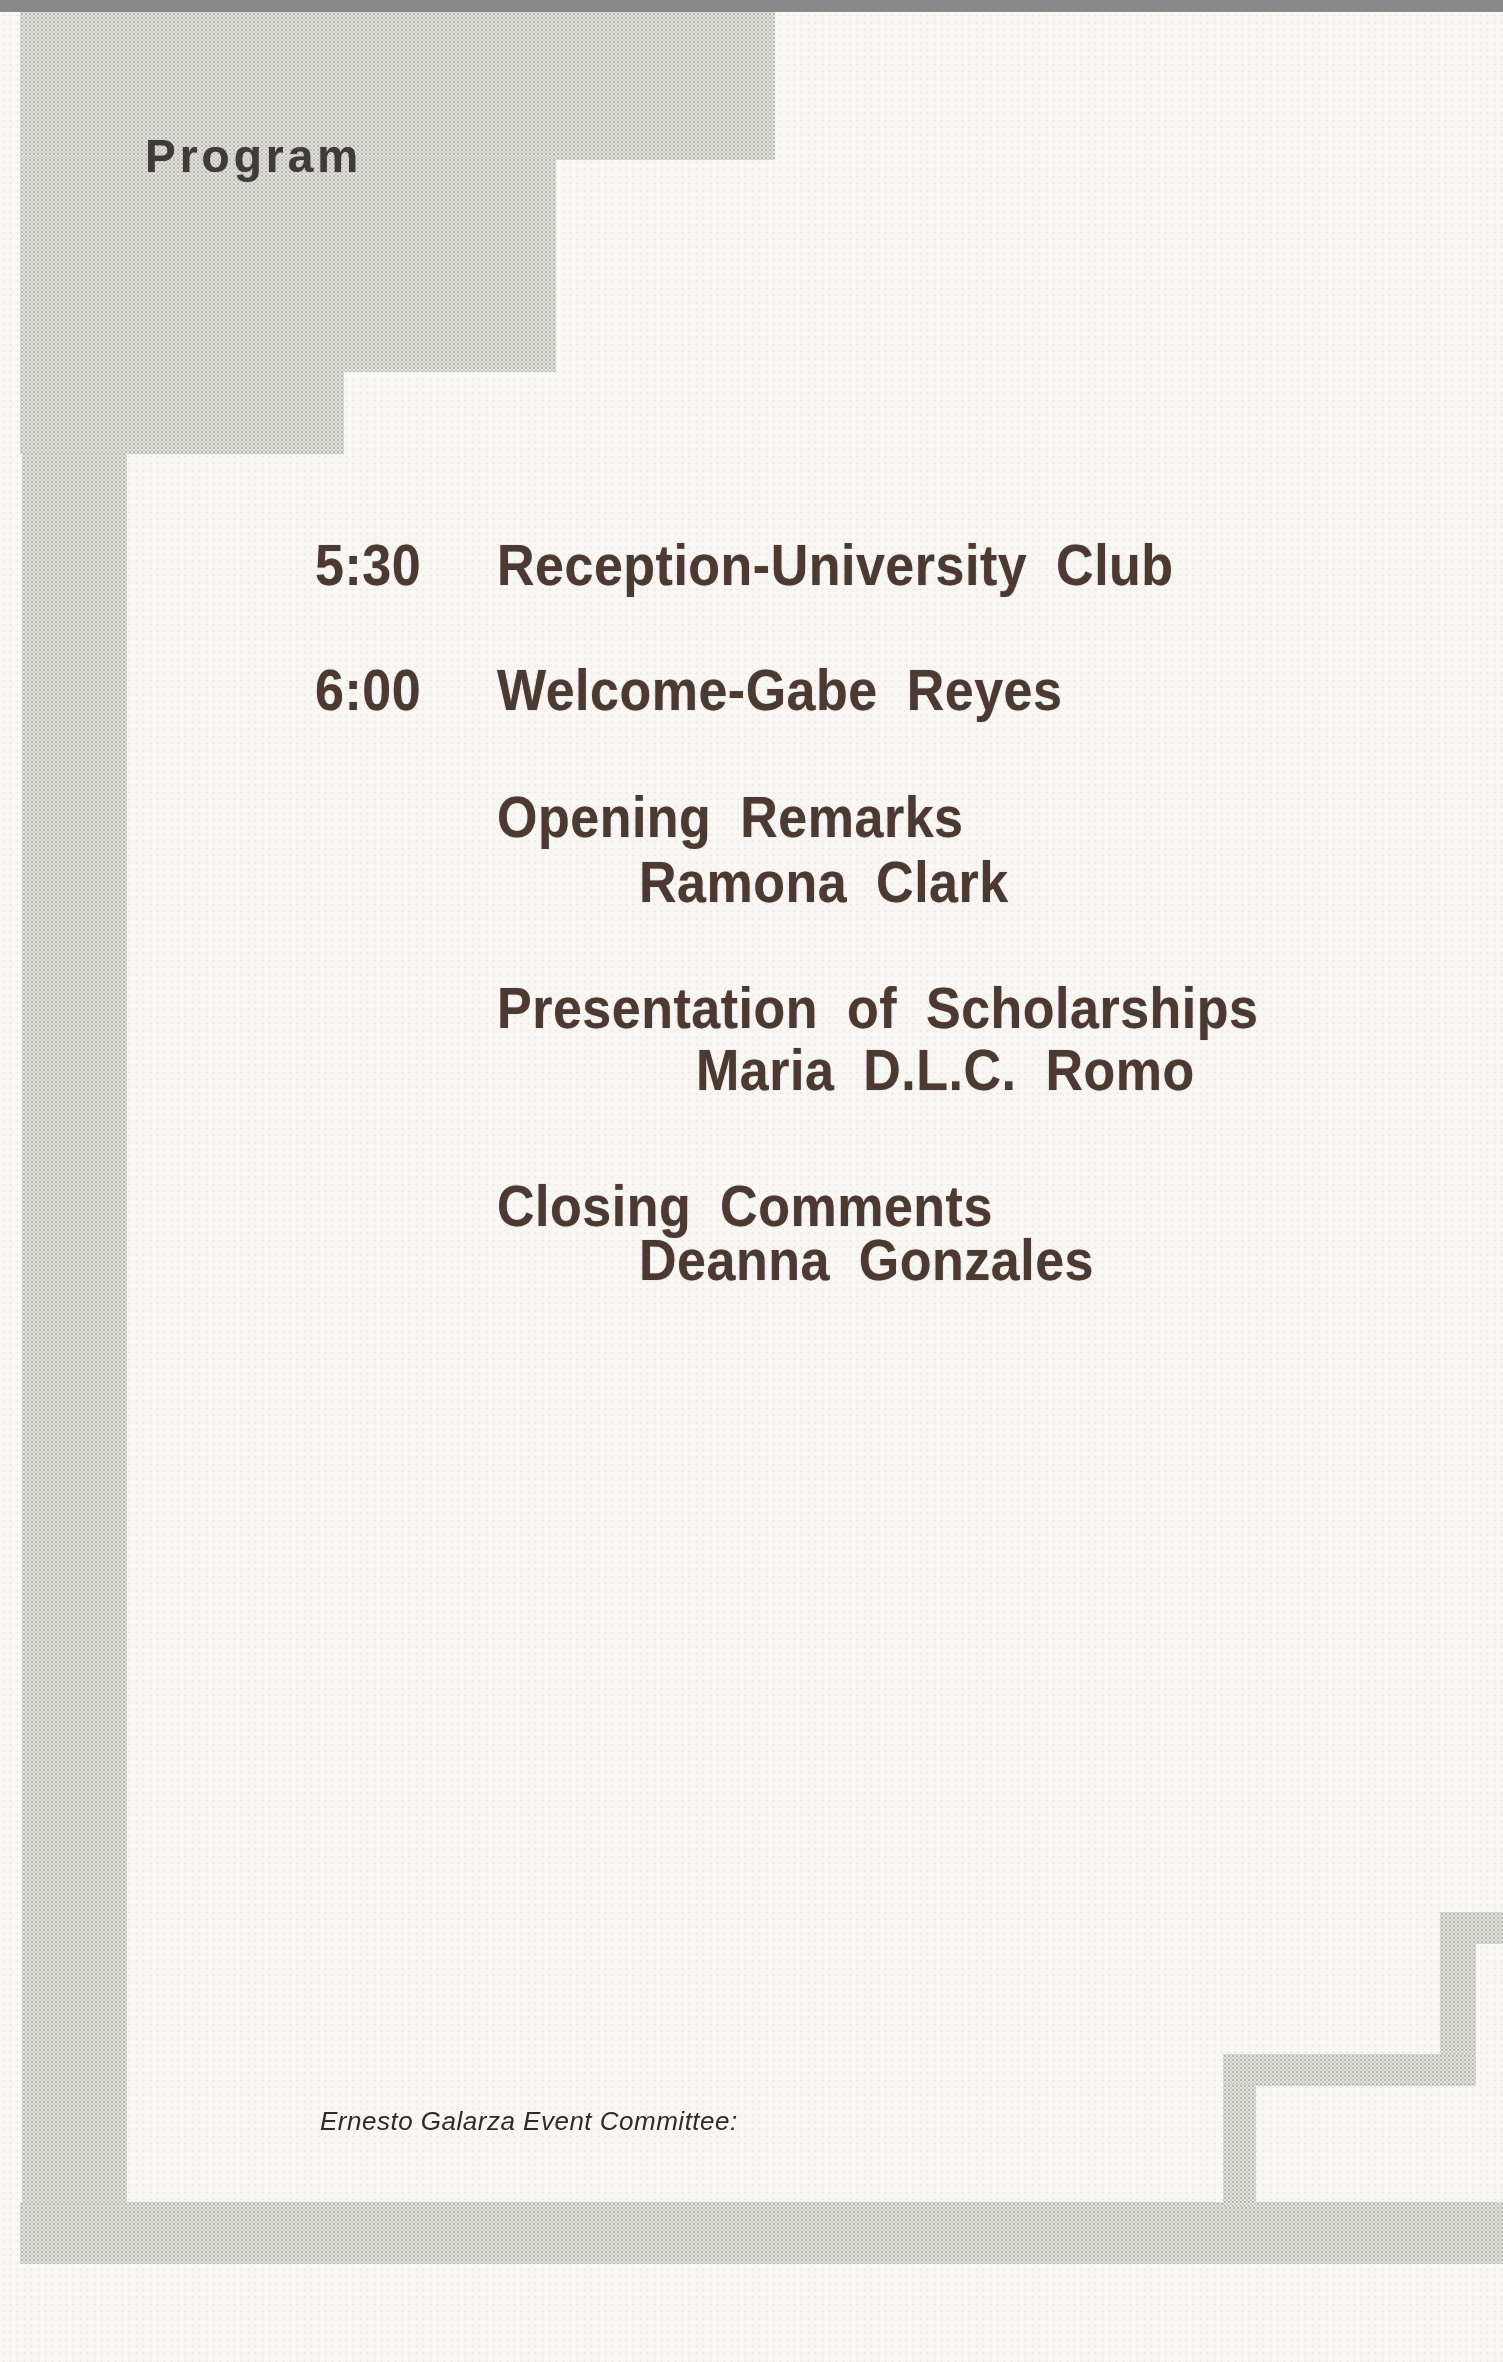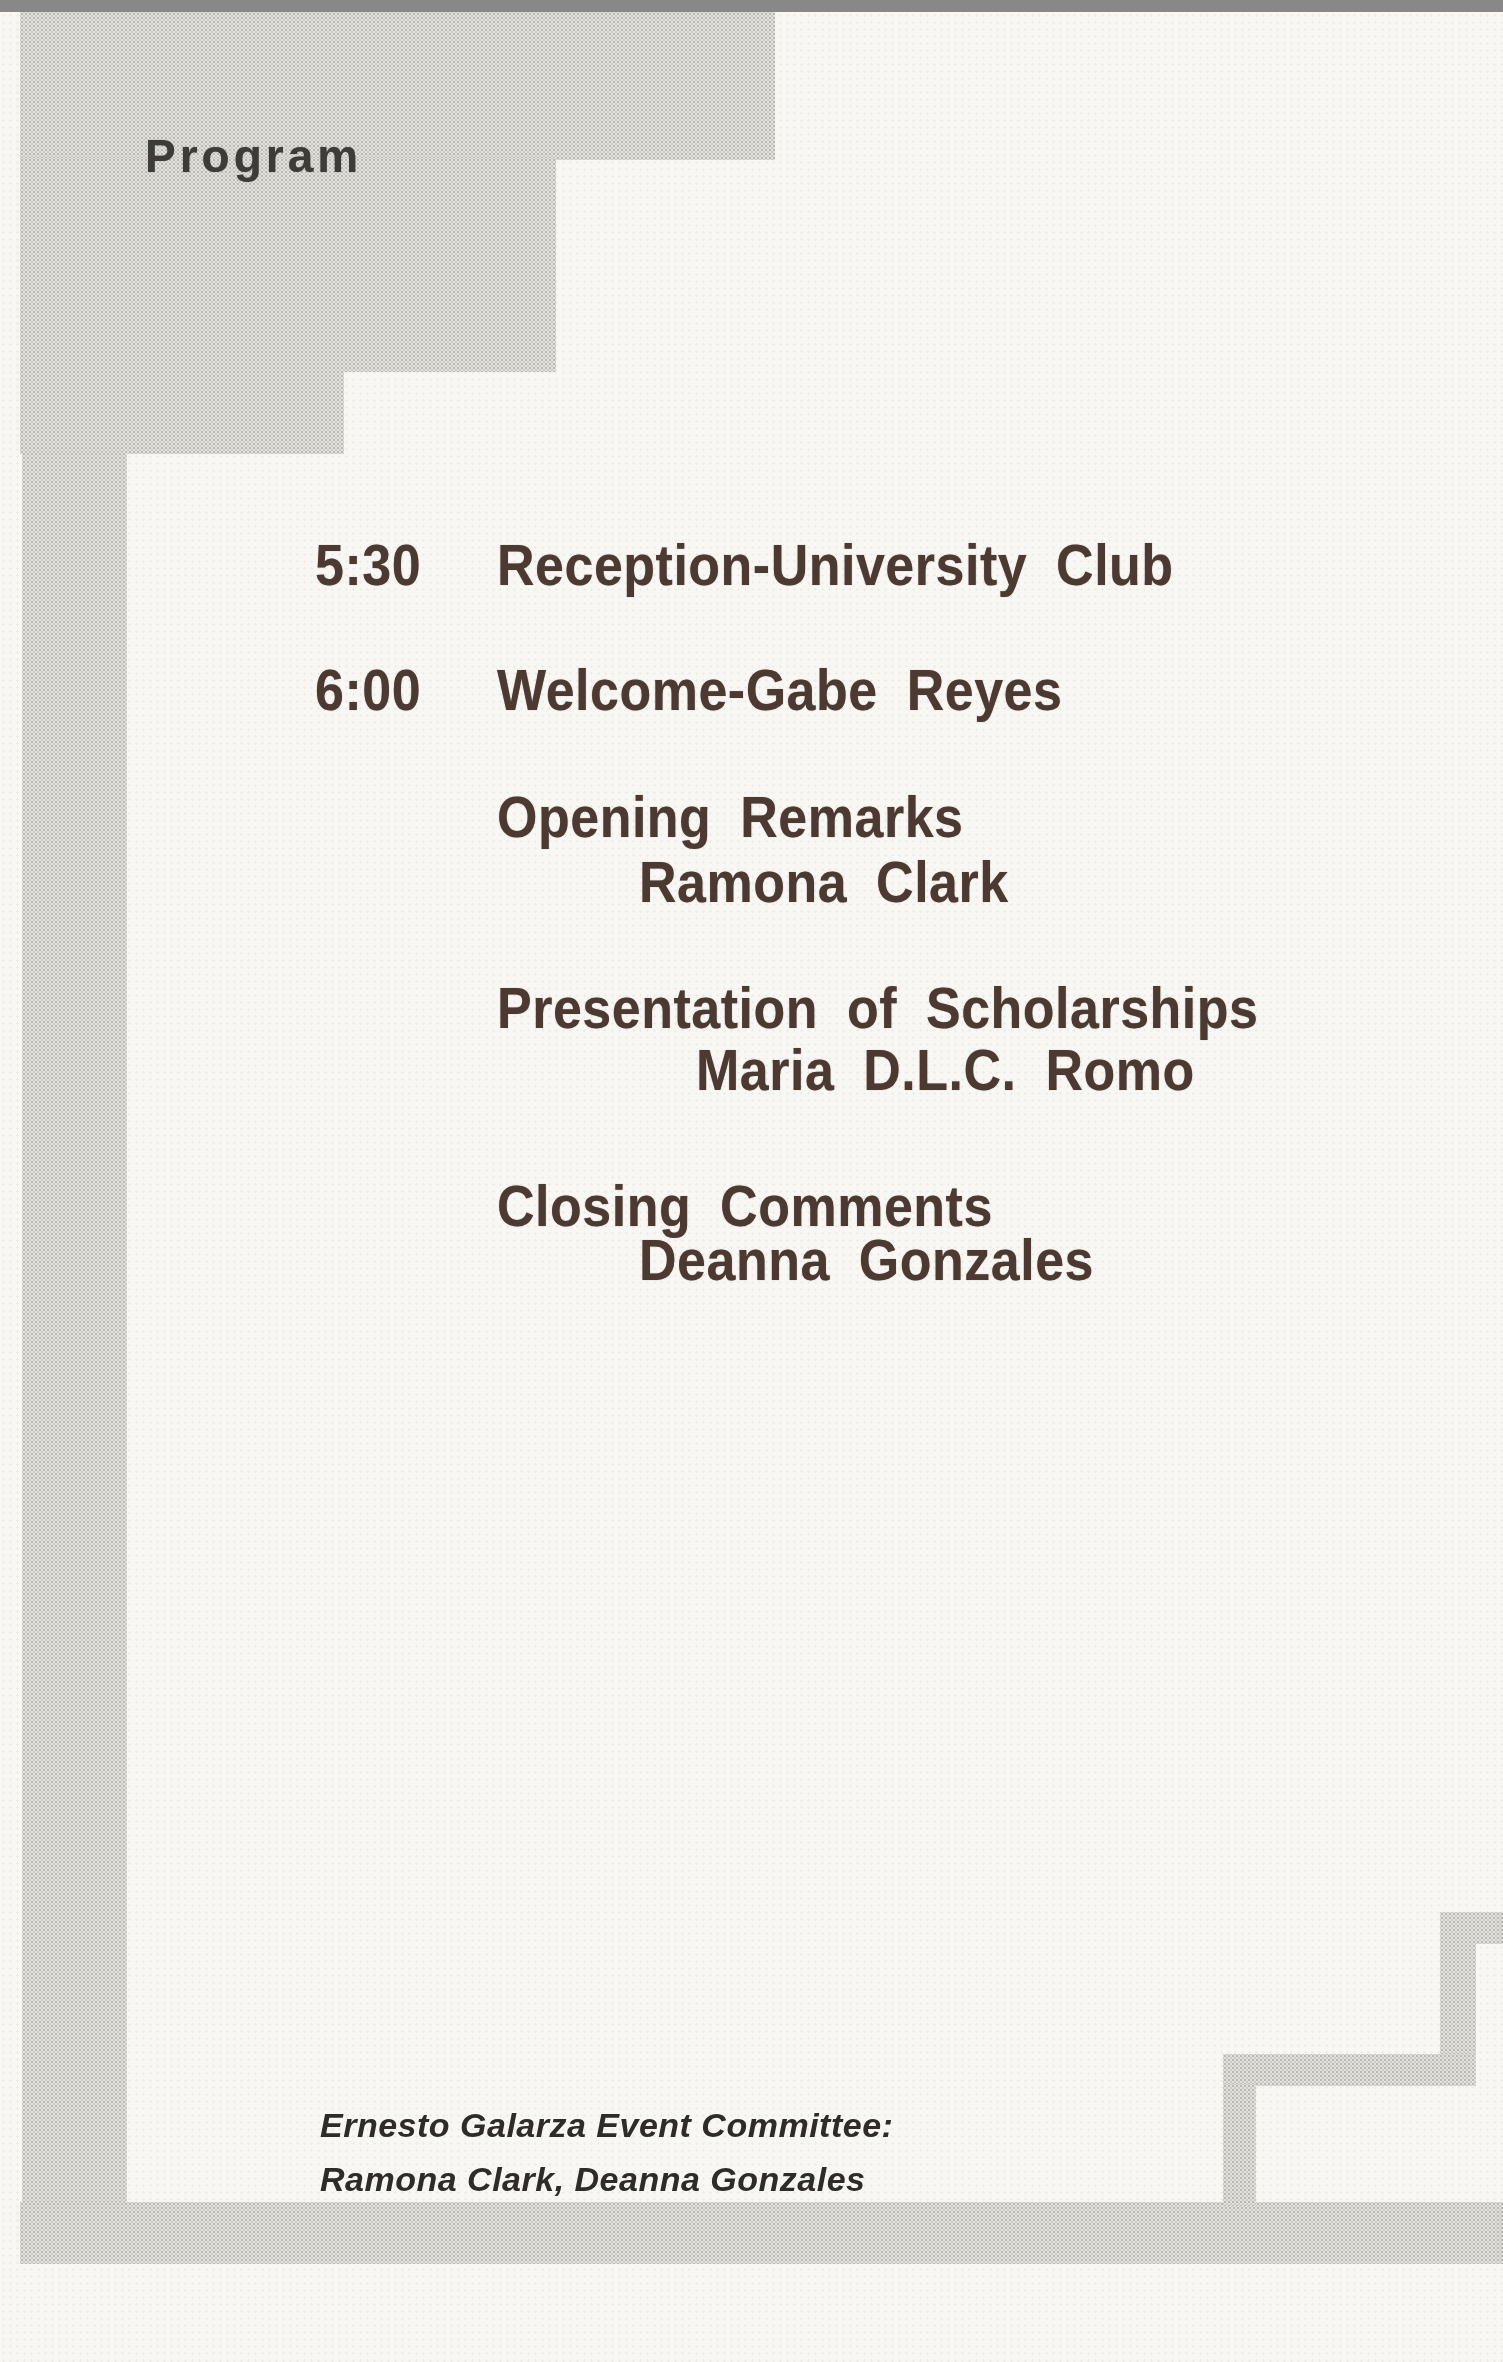--- a/index.html
+++ b/index.html
@@ -61,21 +61,21 @@
   .e2{left:497px;top:649px;}
   .e3{left:497px;top:776px;}
   .p3{left:639px;top:841px;}
   .e4{left:497px;top:967px;}
   .p4{left:696px;top:1029px;}
   .e5{left:497px;top:1165px;}
   .p5{left:639px;top:1219px;}
 
   .footer-line{
     position:absolute;left:320px;
-    font-size:34px;font-style:italic;font-weight:700;
+    font-size:26px;font-style:italic;font-weight:400;
     color:var(--footer-text);line-height:1;
     white-space:nowrap;letter-spacing:0.5px;
   }
   .f1{top:2096px;}
   .f2{top:2150px;}
 </style>
 </head>
 <body>
 
 <div class="page">
@@ -101,15 +101,14 @@
   <div class="sched e3">Opening Remarks</div>
   <div class="sched p3">Ramona Clark</div>
 
   <div class="sched e4">Presentation of Scholarships</div>
   <div class="sched p4">Maria D.L.C. Romo</div>
 
   <div class="sched e5">Closing Comments</div>
   <div class="sched p5">Deanna Gonzales</div>
 
   <div class="footer-line f1">Ernesto Galarza Event Committee:</div>
-  <div class="footer-line f2">Ramona Clark, Deanna Gonzales</div>
 
 </div>
 
 </body></html>

